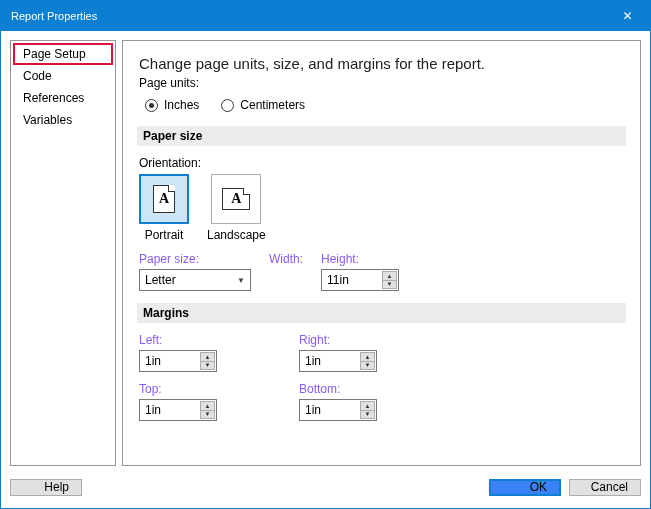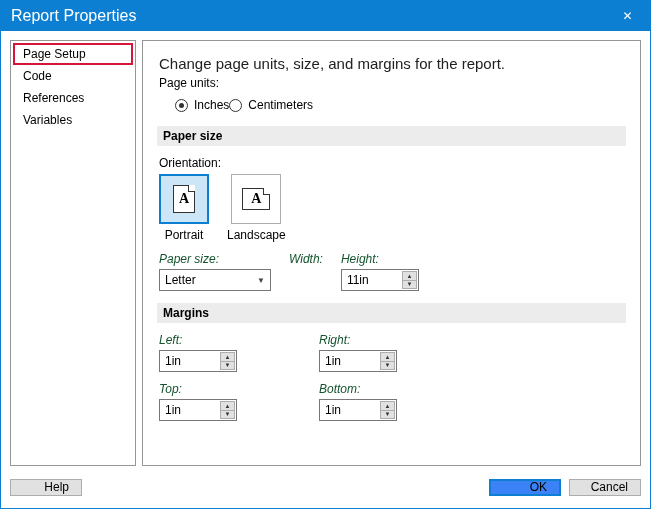--- a/index.html
+++ b/index.html
@@ -1,43 +1,43 @@
 <!DOCTYPE html>
 <html><head>
 <meta charset="utf-8">
 <style>
 * { box-sizing: border-box; font-family: "Segoe UI", Tahoma, sans-serif; font-size: 12px; }
 body { margin: 0; background: #fff; }
 .window { width: 651px; height: 509px; border: 1px solid #0d7fd3; display: flex; flex-direction: column; background: #fff; }
 .titlebar { height: 30px; background: #0d7fd3; color: #fff; display: flex; align-items: center; justify-content: space-between; padding: 0 0 0 10px; }
-.titlebar-title { font-size: 16px; }
+.titlebar-title { font-size: 11px; }
 .titlebar-close { width: 45px; height: 30px; display: flex; align-items: center; justify-content: center; font-size: 14px; color: #fff; font-weight: 300; }
 .body { flex: 1; display: flex; padding: 9px 9px 0 9px; gap: 6px; overflow: hidden; }
-.sidebar { width: 126px; border: 1px solid #969696; background: #fff; display: flex; flex-direction: column; padding: 2px; }
+.sidebar { width: 106px; border: 1px solid #969696; background: #fff; display: flex; flex-direction: column; padding: 2px; }
 .side-item { height: 22px; display: flex; align-items: center; padding: 0 10px; color: #000; cursor: pointer; }
 .side-item.selected { box-shadow: inset 0 0 0 2px #d7143a; }
 .main { flex: 1; border: 1px solid #969696; background: #fff; padding: 14px 16px 10px 16px; overflow: hidden; }
 .heading { font-size: 15px; color: #222; margin-bottom: 4px; }
 .label { color: #000; margin-bottom: 4px; }
-.radio-row { display: flex; align-items: center; margin: 8px 0 14px 16px; }
+.radio-row { display: flex; gap: 22px; align-items: center; margin: 8px 0 14px 6px; }
 .radio { display: flex; align-items: center; gap: 6px; cursor: pointer; }
 .radio-circ { width: 13px; height: 13px; border: 1px solid #333; border-radius: 50%; display: flex; align-items: center; justify-content: center; background: #fff; }
 .radio-dot { width: 5px; height: 5px; background: #333; border-radius: 50%; }
 .section-hdr { font-weight: 600; background: #ececec; padding: 3px 6px; margin: 0 -2px 10px -2px; }
 .orient-row { display: flex; gap: 18px; margin-bottom: 10px; }
 .orient-cell { display: flex; flex-direction: column; align-items: center; gap: 4px; }
 .orient-box { width: 50px; height: 50px; border: 1px solid #adadad; background: #fff; display: flex; align-items: center; justify-content: center; cursor: pointer; }
 .orient-box.sel { border: 2px solid #0d7fd3; background: #cde6f7; }
 .page-icon { background: #fff; border: 1px solid #333; display: flex; align-items: center; justify-content: center; font-family: Georgia, 'Times New Roman', serif; font-size: 14px; font-weight: bold; position: relative; }
 .page-portrait { width: 22px; height: 28px; }
 .page-landscape { width: 28px; height: 22px; }
 .page-icon::after { content: ""; position: absolute; top: -1px; right: -1px; width: 6px; height: 6px; background: #fff; border-left: 1px solid #333; border-bottom: 1px solid #333; }
 .fields-row { display: flex; gap: 18px; margin-bottom: 12px; }
 .field { display: flex; flex-direction: column; gap: 3px; }
-.field label { color: #14532d; font-style: italic; }
+.field label { color: #8b5cf6; }
 .combo, .spin { height: 22px; border: 1px solid #777; background: #fff; display: flex; align-items: center; position: relative; }
 .combo { width: 112px; padding: 0 20px 0 5px; }
 .combo-arr { position: absolute; right: 1px; top: 1px; bottom: 1px; width: 16px; display: flex; align-items: center; justify-content: center; font-size: 8px; color: #444; }
 .spin { width: 78px; padding: 0 18px 0 5px; }
 .spin-btns { position: absolute; right: 1px; top: 1px; bottom: 1px; width: 15px; display: flex; flex-direction: column; }
 .spin-btn { flex: 1; background: #e1e1e1; border: 1px solid #adadad; display: flex; align-items: center; justify-content: center; font-size: 6px; color: #333; line-height: 1; cursor: pointer; }
 .spin-btn:first-child { border-bottom: none; }
 .margins-grid { display: grid; grid-template-columns: 136px 136px; gap: 10px 24px; }
 .footer { height: 42px; display: flex; align-items: center; justify-content: space-between; padding: 0 9px; }
 .btn { height: 17px; min-width: 72px; padding: 0 12px; background: #e1e1e1; border: 1px solid #adadad; cursor: pointer; display: flex; align-items: center; justify-content: flex-end; }

